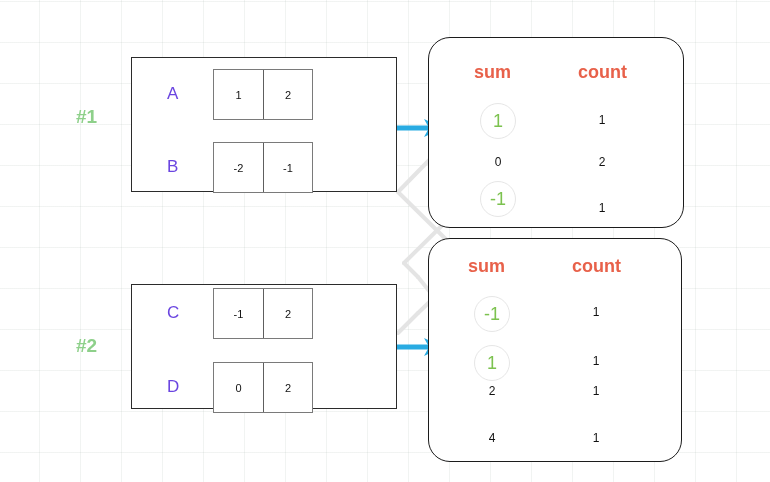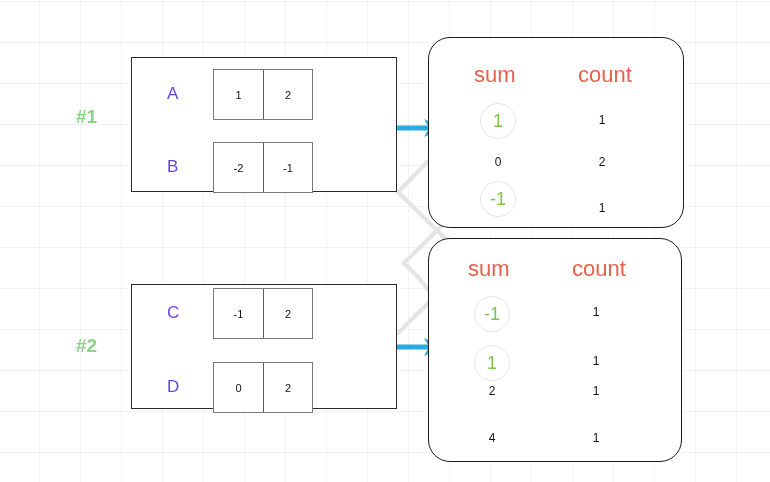--- a/index.html
+++ b/index.html
@@ -91,22 +91,22 @@
     border-radius: 22px;
     background: #ffffff;
     box-sizing: border-box;
   }
   #panel1 { left: 428px; top: 37px; width: 256px; height: 191px; }
   #panel2 { left: 428px; top: 238px; width: 254px; height: 224px; }
 
   .agg-header {
     position: absolute;
     color: #e8614a;
-    font-size: 22px;
-    font-weight: normal;
+    font-size: 18px;
+    font-weight: bold;
     font-family: "Liberation Sans", sans-serif;
     white-space: nowrap;
   }
 
   .agg-val {
     position: absolute;
     font-size: 12px;
     color: #111111;
     font-family: "Liberation Sans", sans-serif;
     white-space: nowrap;

